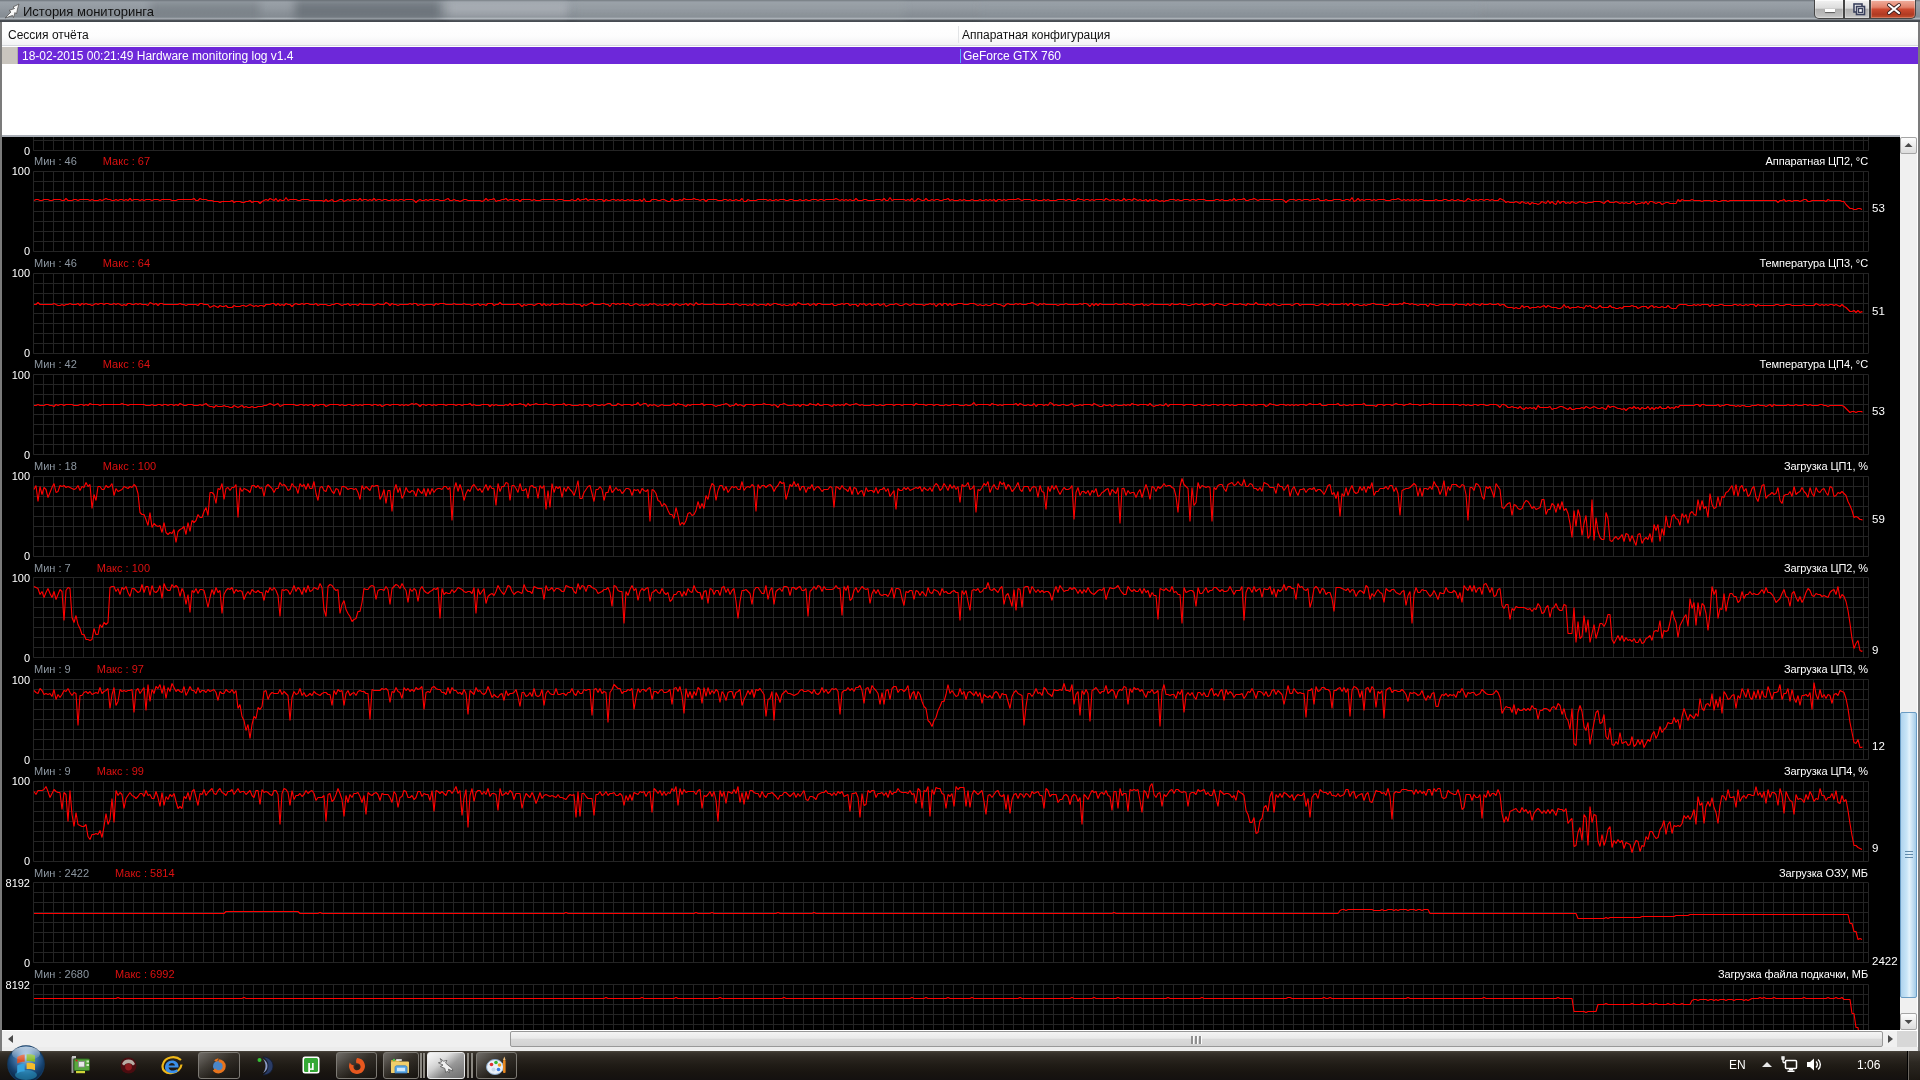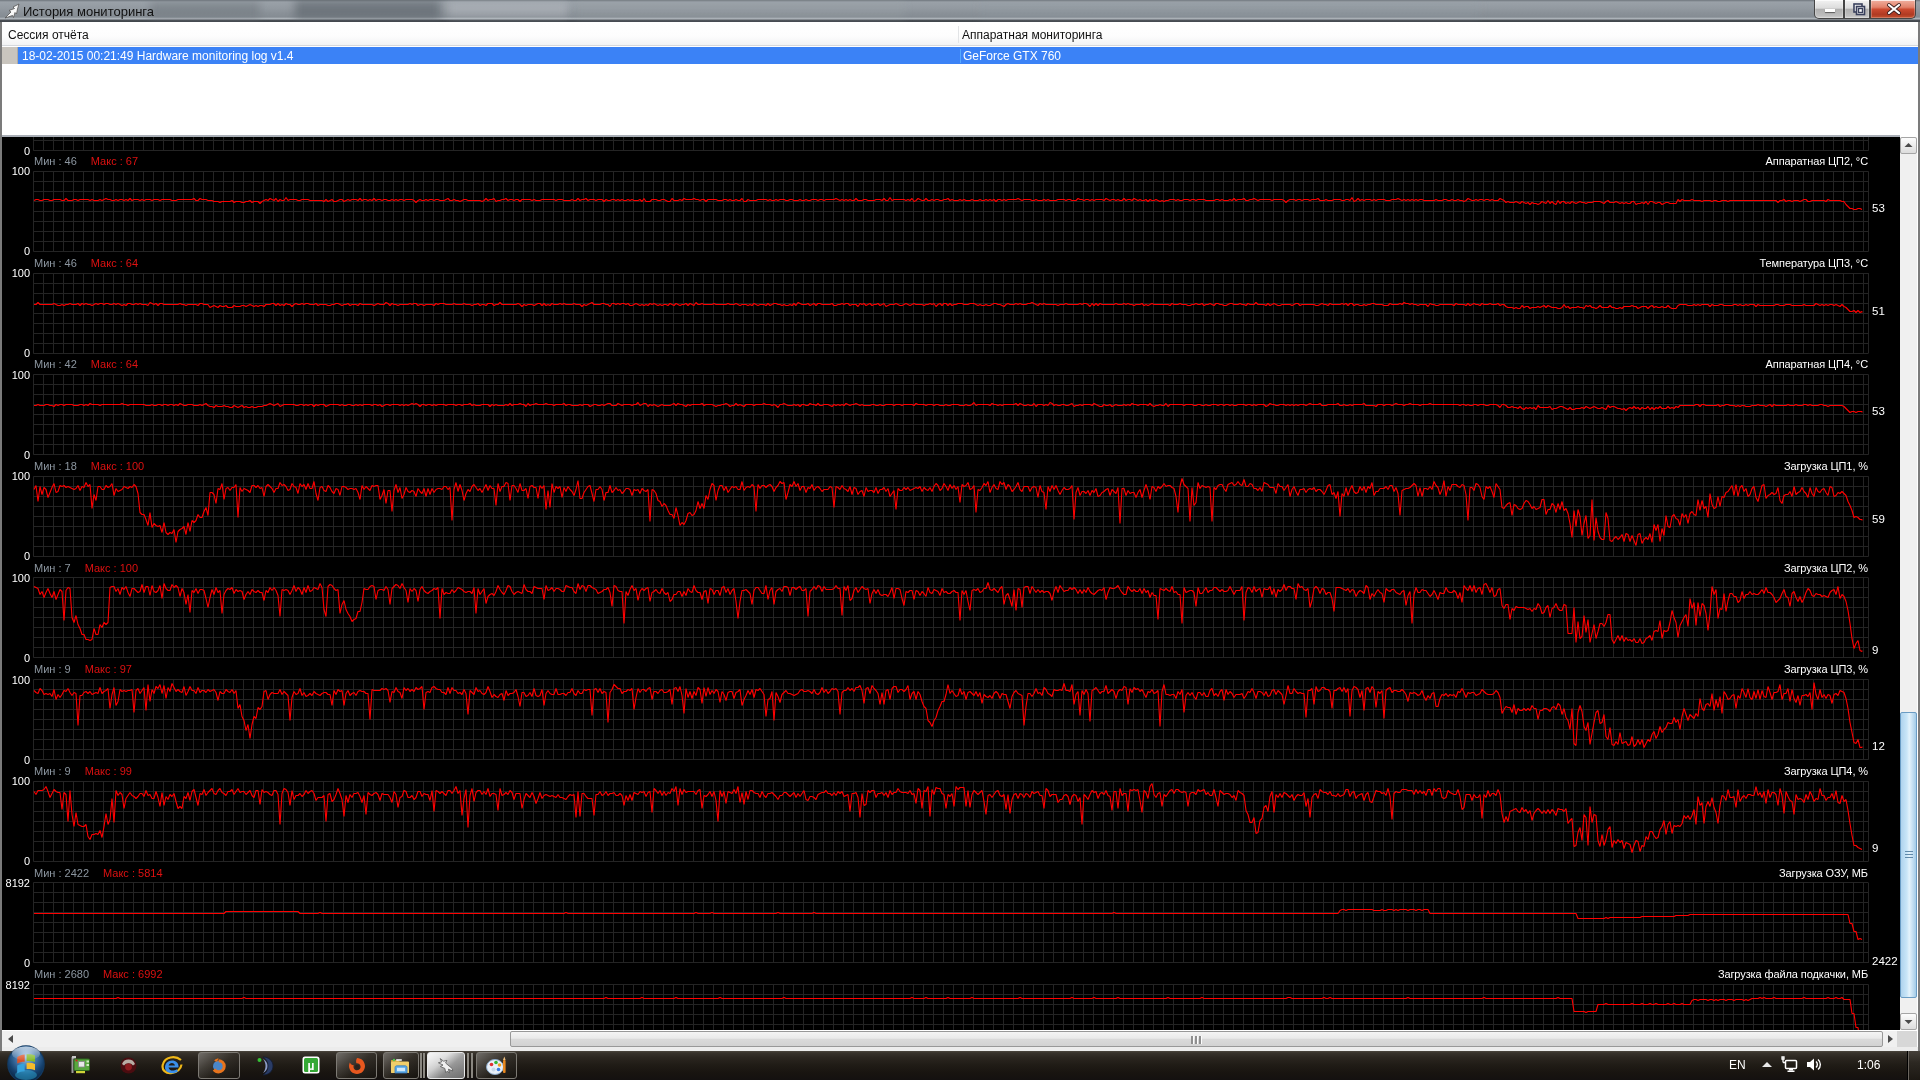--- a/index.html
+++ b/index.html
@@ -16,31 +16,31 @@
 #btnres{left:1844px;width:26px;background:linear-gradient(180deg,#f2f2f2 0,#dcdcdc 45%,#b0b0b0 52%,#bdbdbd 85%,#cfcfcf)}
 #btncls{left:1870px;width:46px;border-radius:0 0 5px 0;background:linear-gradient(180deg,#f0b0a0 0,#e2826b 40%,#cc4a30 52%,#b03a22 80%,#c4502e)}
 #minglyph{position:absolute;left:10px;top:9px;width:10px;height:3px;background:#fff;box-shadow:0 1px 1px rgba(0,0,0,.5)}
 
 #content{position:absolute;left:0;top:22px;width:1920px;height:1028px;background:#fff;border-left:2px solid #7b7b7b;border-right:2px solid #7b7b7b}
 #lvheader{position:absolute;left:2px;top:23px;width:1916px;height:23px;
  background:linear-gradient(180deg,#ffffff 0,#fdfdfd 60%,#f2f3f4 100%);border-bottom:1px solid #d5d8dc;color:#111;font-size:12px}
 #lvheader .h1{position:absolute;left:6px;top:5px}
 #lvheader .h2{position:absolute;left:960px;top:5px}
 #lvheader .sep{position:absolute;left:956px;top:3px;width:1px;height:17px;background:#e2e4e6}
-#selrow{position:absolute;left:2px;top:47px;width:1916px;height:17px;background:#3b82f6;color:#fff;font-size:12px}
+#selrow{position:absolute;left:2px;top:47px;width:1916px;height:17px;background:#6d28d9;color:#fff;font-size:12px}
 #selrow .c0{position:absolute;left:0px;top:0;width:16px;height:17px;background:#c9c5be;border-right:1px solid #b0aca4}
 #selrow .t1{position:absolute;left:20px;top:2px}
 #selrow .t2{position:absolute;left:958px;top:2px;border-left:1px solid #55aaff;padding-left:2px}
 
 #chartbg{position:absolute;left:2px;top:135px;width:1898px;height:2px;background:#a9aeb6}
 #chartblack{position:absolute;left:2px;top:137px;width:1898px;height:893px;background:#000}
 .ax{position:absolute;left:0;width:30px;text-align:right;font-size:11px;color:#fff}
 .mm{position:absolute;left:34px;font-size:11px;white-space:pre}
 .mm .mn{color:#8c96a0}
-.mm .mx{color:#dd1111;margin-left:14px}
+.mm .mx{color:#dd1111;margin-left:26px}
 .ti{position:absolute;left:1468px;width:400px;text-align:right;font-size:11px;letter-spacing:-0.1px;color:#fff}
 .val{position:absolute;left:1872px;font-size:11.5px;color:#fff}
 
 #hsb{position:absolute;left:2px;top:1031px;width:1895px;height:16px;background:#f0f0f0}
 #hsb .thumb{position:absolute;left:508px;top:0;width:1373px;height:16px;border:1px solid #989898;border-radius:2px;
  background:linear-gradient(180deg,#f4f4f4 0,#eaeaea 45%,#dadada 50%,#d2d2d2 100%)}
 .hgrip{position:absolute;top:4px;width:2px;height:8px;background:#8f8f8f;box-shadow:1px 0 0 #fdfdfd}
 #hsb .la{position:absolute;left:4px;top:3px}
 #hsb .ra{position:absolute;right:2px;top:3px}
 #corner{position:absolute;left:1897px;top:1031px;width:20px;height:16px;background:#d7d7d7}
@@ -88,21 +88,21 @@
   <svg width="46" height="19" viewBox="0 0 46 19" style="position:absolute;left:0;top:0">
     <path d="M18,5 L28,13 M28,5 L18,13" stroke="#3a2020" stroke-width="4" stroke-linecap="round"></path>
     <path d="M18,5 L28,13 M28,5 L18,13" stroke="#fff" stroke-width="2.2" stroke-linecap="round"></path>
   </svg>
 </div>
 
 <div id="content"></div>
 <div id="lvheader">
     <span class="h1">Сессия отчёта</span>
     <span class="sep"></span>
-    <span class="h2">Аппаратная мониторинга</span>
+    <span class="h2">Аппаратная конфигурация</span>
   </div>
 <div id="selrow">
     <span class="c0"></span>
     <span class="t1">18-02-2015 00:21:49 Hardware monitoring log v1.4</span>
     <span class="t2">GeForce GTX 760</span>
   </div>
 
 <div id="chartbg"></div>
 <div id="chartblack"></div>
 <svg id="chart" width="1898" height="893" viewBox="0 0 1898 893" style="position:absolute;left:2px;top:137px">
@@ -149,21 +149,21 @@
 <div class="ti" style="top:155px">Аппаратная ЦП2, °C</div>
 <div class="val" style="top:202px">53</div>
 <div class="ax" style="top:267px">100</div>
 <div class="ax" style="top:347px">0</div>
 <div class="mm" style="top:257px"><span class="mn">Мин : 46</span><span class="mx">Макс : 64</span></div>
 <div class="ti" style="top:257px">Температура ЦП3, °C</div>
 <div class="val" style="top:305px">51</div>
 <div class="ax" style="top:369px">100</div>
 <div class="ax" style="top:449px">0</div>
 <div class="mm" style="top:358px"><span class="mn">Мин : 42</span><span class="mx">Макс : 64</span></div>
-<div class="ti" style="top:358px">Аппаратная ЦП4, °C</div>
+<div class="ti" style="top:358px">Температура ЦП4, °C</div>
 <div class="val" style="top:405px">53</div>
 <div class="ax" style="top:470px">100</div>
 <div class="ax" style="top:550px">0</div>
 <div class="mm" style="top:460px"><span class="mn">Мин : 18</span><span class="mx">Макс : 100</span></div>
 <div class="ti" style="top:460px">Загрузка ЦП1, %</div>
 <div class="val" style="top:513px">59</div>
 <div class="ax" style="top:572px">100</div>
 <div class="ax" style="top:652px">0</div>
 <div class="mm" style="top:562px"><span class="mn">Мин : 7</span><span class="mx">Макс : 100</span></div>
 <div class="ti" style="top:562px">Загрузка ЦП2, %</div>

